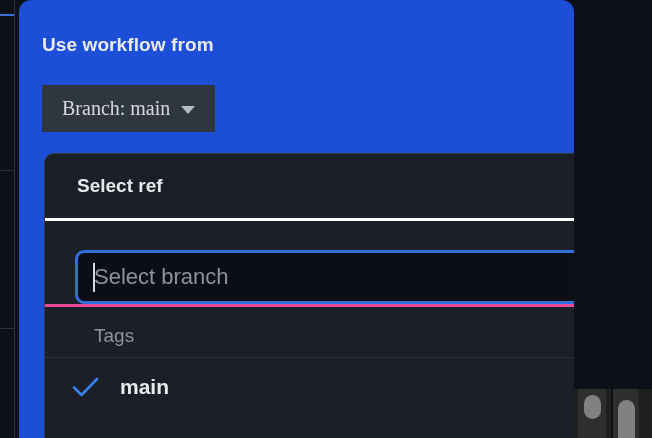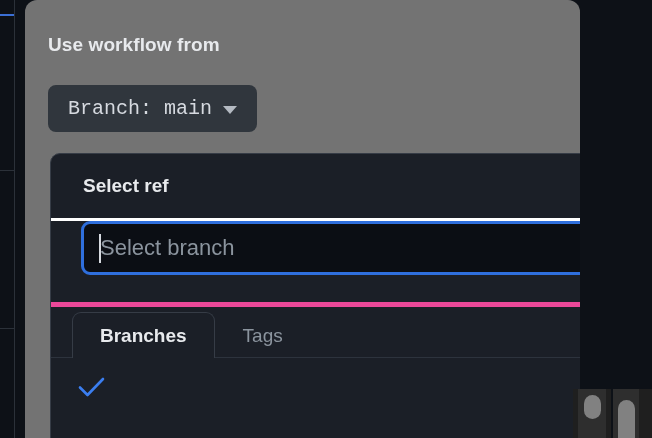--- a/index.html
+++ b/index.html
@@ -59,25 +59,25 @@
     left: 0;
     top: 328px;
     width: 14px;
     height: 1px;
     background: #2b3139;
   }
 
   
   .modal {
     position: absolute;
-    left: 25px;
+    left: 19px;
     top: 0px;
     width: 555px;
     height: 438px;
-    background: #737373;
+    background: #1d4ed8;
     border-top-left-radius: 12px;
     border-top-right-radius: 12px;
     box-sizing: border-box;
     overflow: hidden;
   }
 
   .modal-title {
     position: absolute;
     left: 23px;
     top: 34px;
@@ -92,23 +92,23 @@
     position: absolute;
     left: 23px;
     top: 85px;
     height: 47px;
     padding: 0 20px;
     display: flex;
     align-items: center;
     gap: 11px;
     background: #30363d;
     border: none;
-    border-radius: 8px;
+    border-radius: 0;
     cursor: pointer;
-    font-family: Liberation Mono, monospace;
+    font-family: Liberation Serif, serif;
   }
   .branch-button-label {
     font-size: 20px;
     color: #d6dae0;
     white-space: nowrap;
   }
   .caret {
     width: 0;
     height: 0;
     border-left: 7px solid transparent;
@@ -140,23 +140,23 @@
   }
   .ref-panel-title {
     margin-left: 32px;
     font-size: 19px;
     font-weight: bold;
     color: #e8eaed;
   }
 
   .ref-panel-search {
     height: 86px;
-    border-bottom: 5px solid #ec4899;
-    display: flex;
-    align-items: flex-start;
+    border-bottom: 3px solid #ec4899;
+    display: flex;
+    align-items: flex-end;
     justify-content: center;
     box-sizing: border-box;
   }
   .search-wrap {
     position: relative;
     width: 535px;
     height: 54px;
   }
   .search-input {
     width: 100%;
@@ -330,31 +330,31 @@
       </div>
 
       <div class="ref-panel-search">
         <div class="search-wrap">
           <input class="search-input" type="text" placeholder="Select branch" style="">
           <span class="caret-bar"></span>
         </div>
       </div>
 
       <div class="ref-tabs">
-        <div class="tab is-active">Branches</div>
         <div class="tab is-inactive">Tags</div>
       </div>
 
       <div class="ref-list">
         <div class="ref-row">
           <span class="check-icon">
             <svg width="30" height="24" viewBox="0 0 30 24" fill="none" xmlns="http://www.w3.org/2000/svg" aria-hidden="true">
               <path d="M3 12.5 L10.5 20 L26 4" stroke="currentColor" stroke-width="2.6" stroke-linecap="round" stroke-linejoin="round"></path>
             </svg>
           </span>
+          <span class="ref-row-label">main</span>
         </div>
       </div>
 
     </div>
   </div>
 
   <div class="scrollbar-edge" id="scrollbar-edge-left"></div>
   <div class="scrollbar" id="scrollbar-panel">
     <div class="scrollbar-inner"></div>
   </div>

